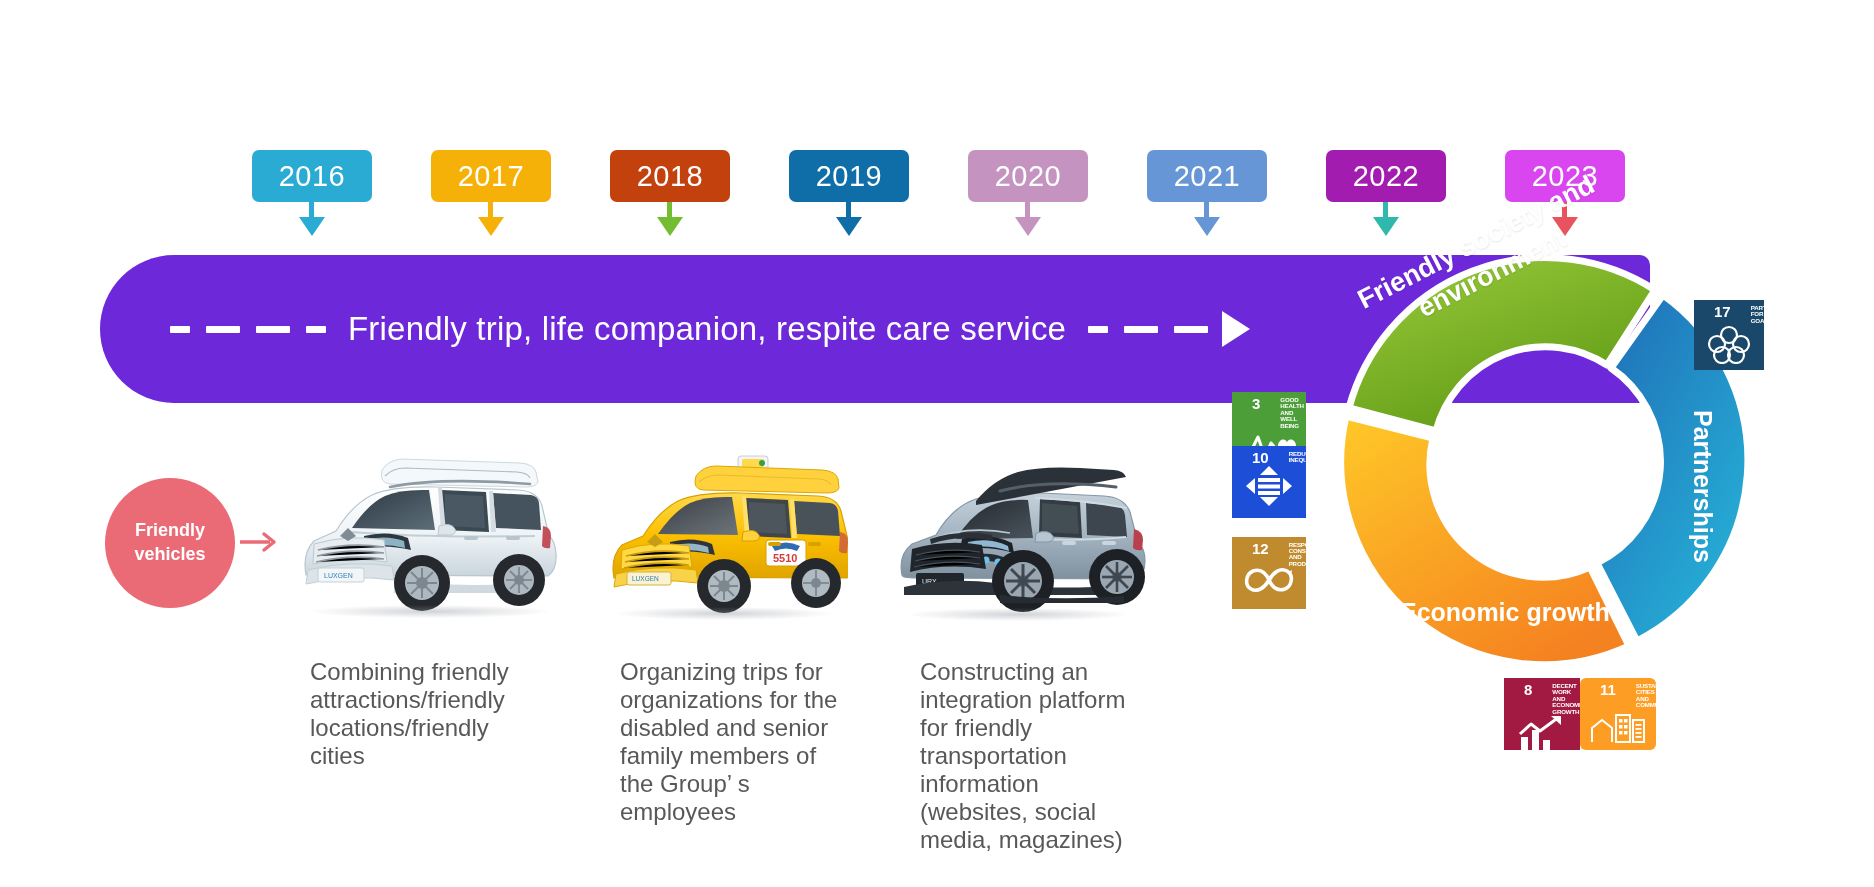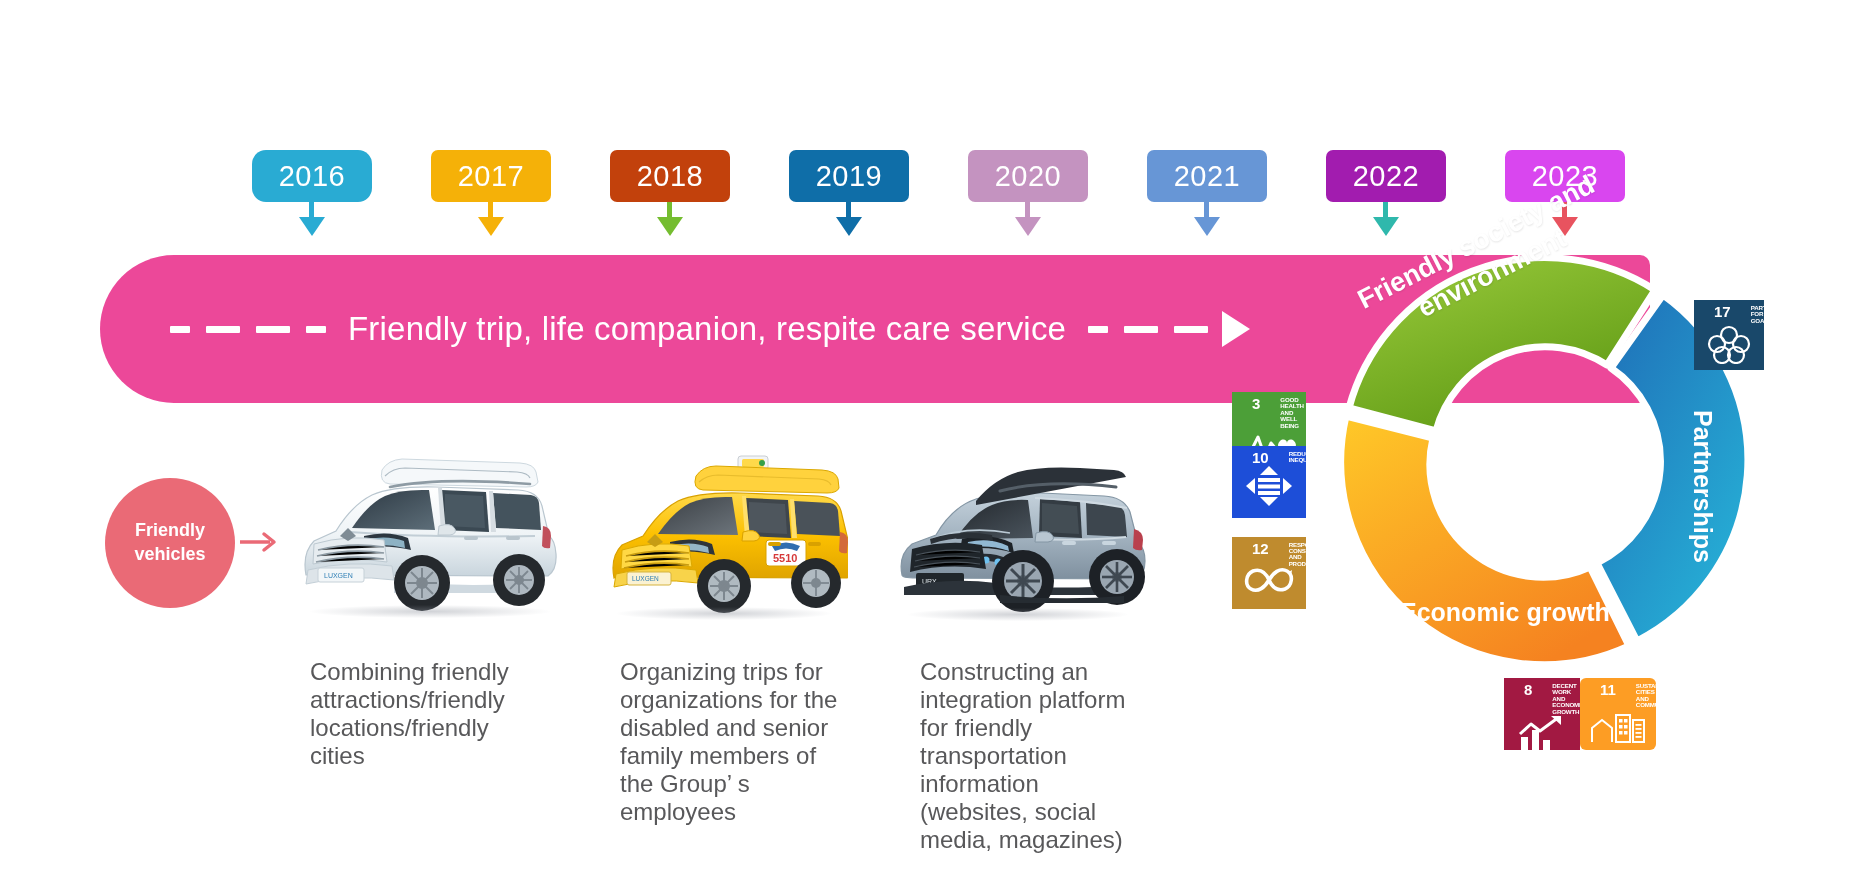--- a/index.html
+++ b/index.html
@@ -47,21 +47,21 @@
     border-top-width: 19px;
   }
 
   
   .banner {
     position: absolute;
     left: 100px;
     top: 255px;
     width: 1550px;
     height: 148px;
-    background: #ec4899;
+    background: #6d28d9;
     border-radius: 74px 10px 10px 74px;
   }
   .banner-inner {
     position: absolute;
     left: 0; top: 0;
     width: 100%; height: 100%;
     display: flex;
     align-items: center;
   }
   .dash-group {
@@ -243,21 +243,21 @@
   .sdg-pair .sdg-num { font-size: 15px; }
   .sdg-pair .sdg-title { font-size: 6.2px; padding-top: 1px; }
 </style>
 </head>
 <body>
 
 <div class="stage">
 
   <div>
 
-    <div class="year-tag" style="left:252px; top:150px; background:#29abd3;border-radius:14px;">
+    <div class="year-tag" style="left:252px; top:150px; background:#29abd3;">
       <span>2016</span>
     </div>
     <div class="year-stem" style="left:309px; top:202px; background:#29abd3;"></div>
     <div class="year-head" style="left:299px; top:217px; border-top-color:#29abd3;"></div>
 
     <div class="year-tag" style="left:431px; top:150px; background:#f5b108;">
       <span>2017</span>
     </div>
     <div class="year-stem" style="left:488px; top:202px; background:#f5b108;"></div>
     <div class="year-head" style="left:478px; top:217px; border-top-color:#f5b108;"></div>

